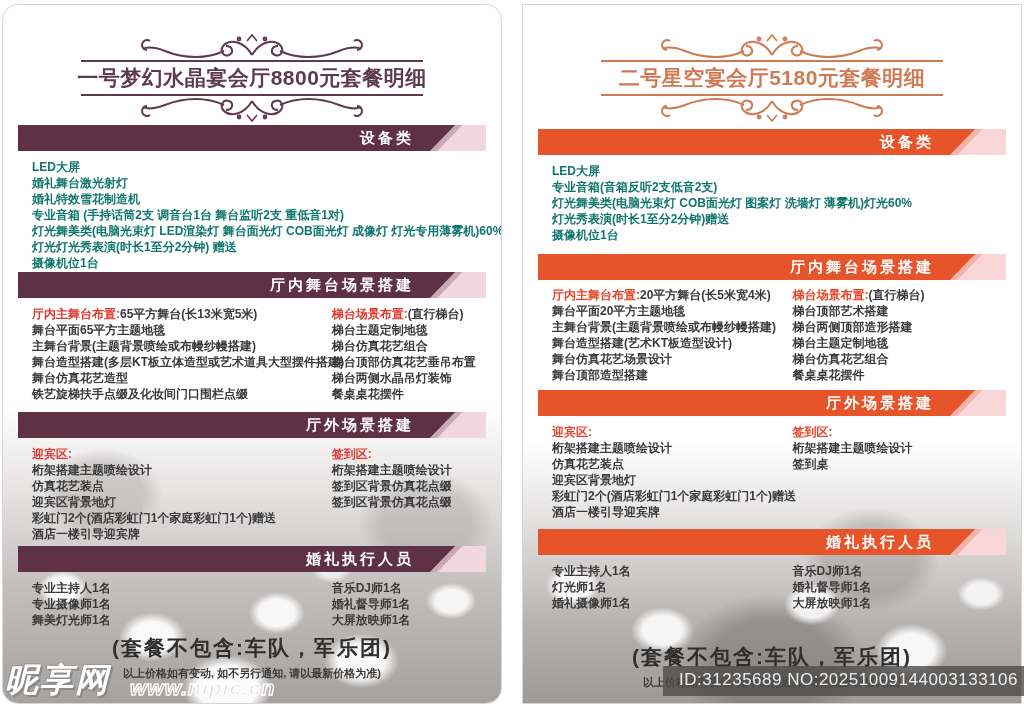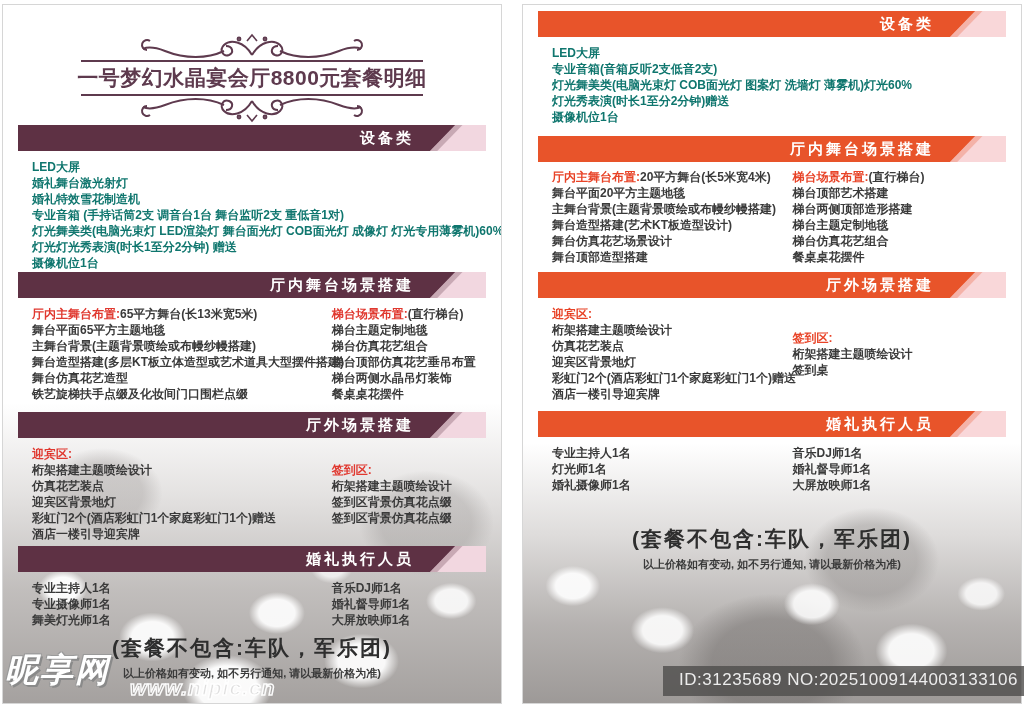--- a/index.html
+++ b/index.html
@@ -4,21 +4,21 @@
 <style>
   html,body{margin:0;padding:0;}
   body{
     width:1024px;height:709px;position:relative;background:#ffffff;
     font-family:"Liberation Sans","DejaVu Sans",sans-serif;overflow:hidden;
   }
   .card{
     position:absolute;top:4px;width:500px;height:700px;background:#fff;
     border:1px solid #d6d6d6;box-sizing:border-box;overflow:hidden;
   }
-  .card.p0{left:2px;}
+  .card.p0{left:2px;border-radius:16px;}
   .card.p1{left:522px;}
   .photo{position:absolute;left:0;right:0;bottom:0;z-index:0;pointer-events:none;}
   .p0 .photo{height:300px;
     background:
       radial-gradient(34px 26px at 12% 62%, rgba(255,255,255,.95) 0 45%, rgba(255,255,255,0) 72%),
       radial-gradient(46px 34px at 30% 78%, rgba(255,255,255,.92) 0 45%, rgba(255,255,255,0) 72%),
       radial-gradient(40px 30px at 55% 70%, rgba(255,255,255,.9) 0 45%, rgba(255,255,255,0) 70%),
       radial-gradient(52px 38px at 72% 86%, rgba(255,255,255,.92) 0 45%, rgba(255,255,255,0) 72%),
       radial-gradient(36px 26px at 90% 66%, rgba(255,255,255,.85) 0 45%, rgba(255,255,255,0) 70%),
       radial-gradient(60px 44px at 45% 95%, rgba(255,255,255,.95) 0 50%, rgba(255,255,255,0) 75%),
@@ -44,34 +44,34 @@
   .title{font-size:21px;font-weight:bold;line-height:30px;letter-spacing:.5px;white-space:nowrap;}
   .bar{position:relative;height:26px;background:var(--accent);}
   .bar-label{position:absolute;right:72px;top:0;line-height:26px;color:#ffffff;
     font-size:15px;font-weight:bold;letter-spacing:3px;white-space:nowrap;}
   .cap{position:absolute;right:0;top:0;width:56px;height:100%;background:var(--cap);
     clip-path:polygon(0 100%,45% 0,100% 0,100% 100%);}
   .cap::after{content:"";position:absolute;inset:0;background:var(--accent);opacity:.28;
     clip-path:polygon(0 100%,45% 0,58% 0,13% 100%);}
   .list{padding:8px 0 0 14px;font-size:12px;font-weight:600;color:#0f766e;}
   .line{line-height:16px;white-space:nowrap;}
-  .cols{display:flex;padding:8px 0 0 14px;font-size:12px;font-weight:600;color:#3a3a3a;align-items:center;}
+  .cols{display:flex;padding:8px 0 0 14px;font-size:12px;font-weight:600;color:#3a3a3a;}
   .p0 .col-l{width:66%;} .p0 .col-r{width:34%;}
   .p1 .col-l{width:53%;} .p1 .col-r{width:47%;}
   .red{color:var(--red);font-weight:bold;}
   .foot-bold{text-align:center;font-size:21px;font-weight:bold;color:#2e2e2e;letter-spacing:2px;white-space:nowrap;}
   .foot-small{text-align:center;font-size:11px;font-weight:600;color:#3a3a3a;margin-top:4px;white-space:nowrap;}
   .p0 .foot-bold{margin-top:6px;}
   .p1 .foot-bold{margin-top:32px;}
   
   .p0 .m-bar1{margin-top:2px;} .p0 .m-bar2{margin-top:1px;} .p0 .m-stage{margin-top:-3px;}
   .p0 .m-bar3{margin-top:10px;} .p0 .m-bar4{margin-top:4px;}
   .p1 .m-bar1{margin-top:6px;} .p1 .m-bar2{margin-top:11px;} .p1 .m-stage{margin-top:-4px;}
   .p1 .m-bar3{margin-top:7px;} .p1 .m-bar4{margin-top:9px;}
-  .wm-brand{position:absolute;left:5px;bottom:16px;z-index:6;font-size:33px;font-weight:900;font-style:italic;
+  .wm-brand{position:absolute;left:5px;bottom:6px;z-index:6;font-size:33px;font-weight:900;font-style:italic;
     color:#ffffff;letter-spacing:2px;
     text-shadow:2px 2px 0 #8a8a8a,-1px -1px 0 #9a9a9a,1px -1px 0 #9a9a9a,-1px 1px 0 #9a9a9a;}
   .wm-site{position:absolute;left:130px;bottom:9px;z-index:6;font-size:21px;font-weight:bold;font-style:italic;
     color:rgba(140,140,140,.25);-webkit-text-stroke:1.5px rgba(255,255,255,.95);letter-spacing:1px;}
   .id-badge{position:absolute;right:0;bottom:13px;z-index:6;height:28px;line-height:28px;
     background:rgba(78,76,75,.8);color:#ececec;font-size:17px;padding:0 6px 2px 16px;letter-spacing:.5px;white-space:nowrap;}
 </style>
 </head>
 <body>
 
@@ -182,20 +182,31 @@
     </div>
 
     <div class="foot-bold">(套餐不包含:车队，军乐团)</div>
     <div class="foot-small">以上价格如有变动, 如不另行通知, 请以最新价格为准)</div>
   </div>
 </div>
 
 <div class="card p1" style="--accent: #e8542a; --cap: #f9d7d9; --red: #e84327; --title: #cf7a52;">
   <div class="photo"></div>
   <div class="content">
+    <div class="title-block">
+      <svg class="orn top" width="250" height="26" viewBox="0 0 250 26">
+          <use href="#flourish"></use>
+        </svg>
+      <div class="rule"></div>
+      <div class="title">二号星空宴会厅5180元套餐明细</div>
+      <div class="rule"></div>
+      <svg class="orn bottom" width="250" height="26" viewBox="0 0 250 26">
+          <use href="#flourish"></use>
+        </svg>
+    </div>
 
     <div class="bar m-bar1">
       <span class="cap"></span>
       <span class="bar-label">设备类</span>
     </div>
     <div class="list">
       <div class="line">LED大屏</div>
       <div class="line">专业音箱(音箱反听2支低音2支)</div>
       <div class="line">灯光舞美类(电脑光束灯 COB面光灯 图案灯 洗墙灯 薄雾机)灯光60%</div>
       <div class="line">灯光秀表演(时长1至分2分钟)赠送</div>

